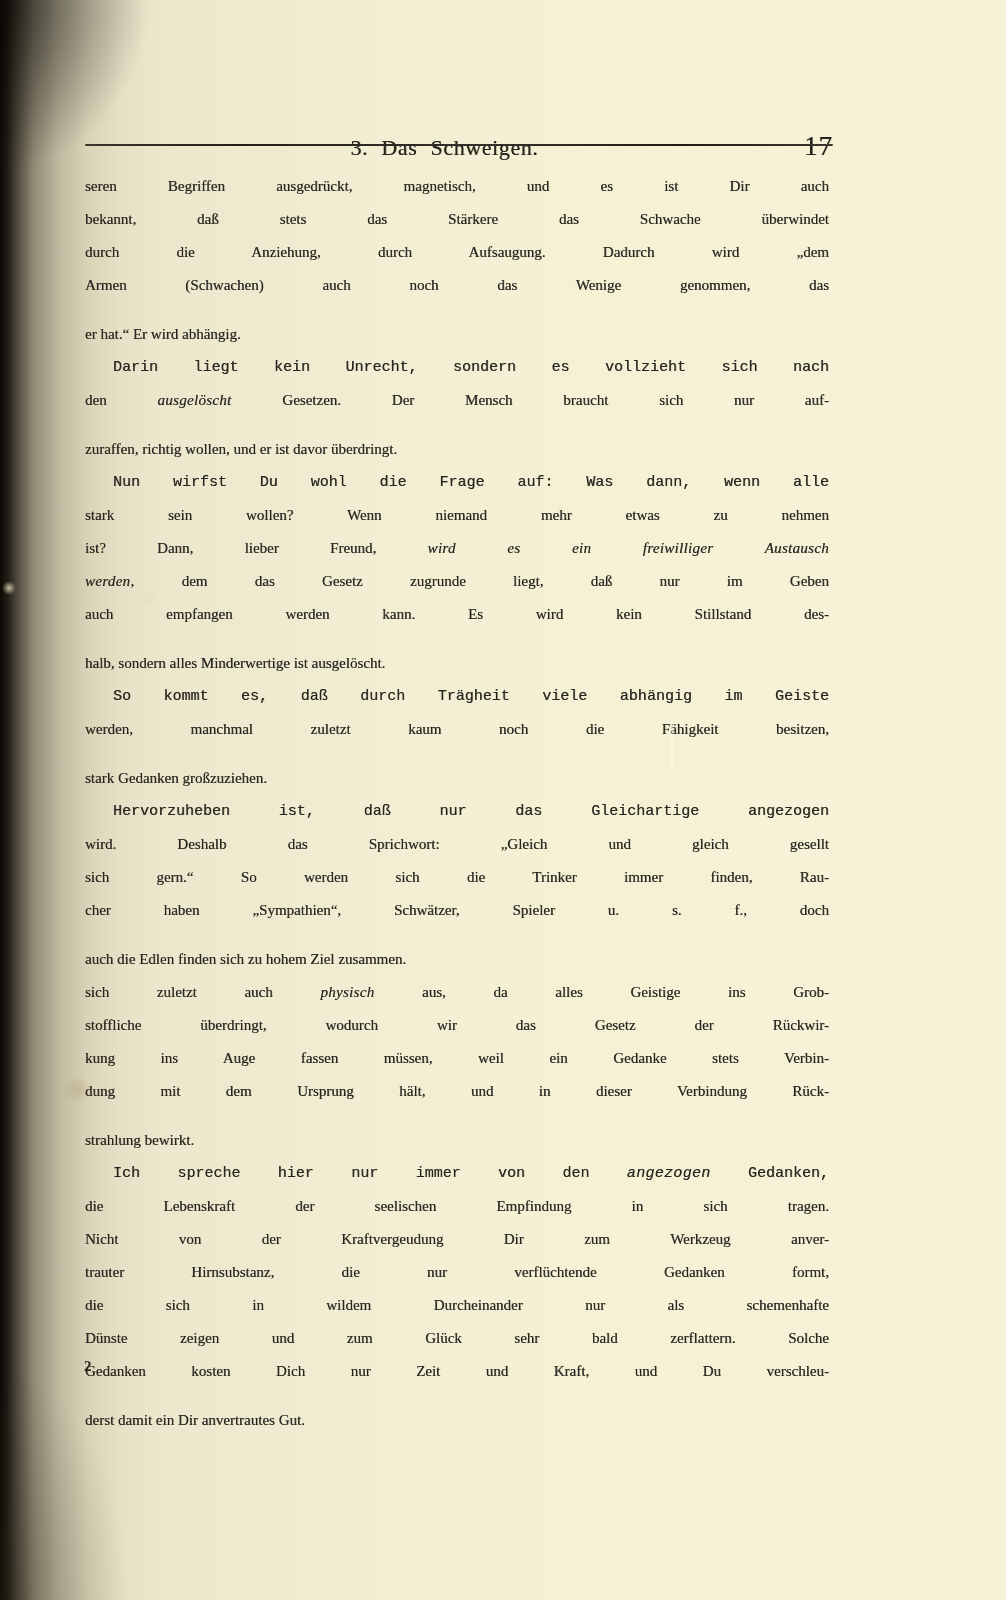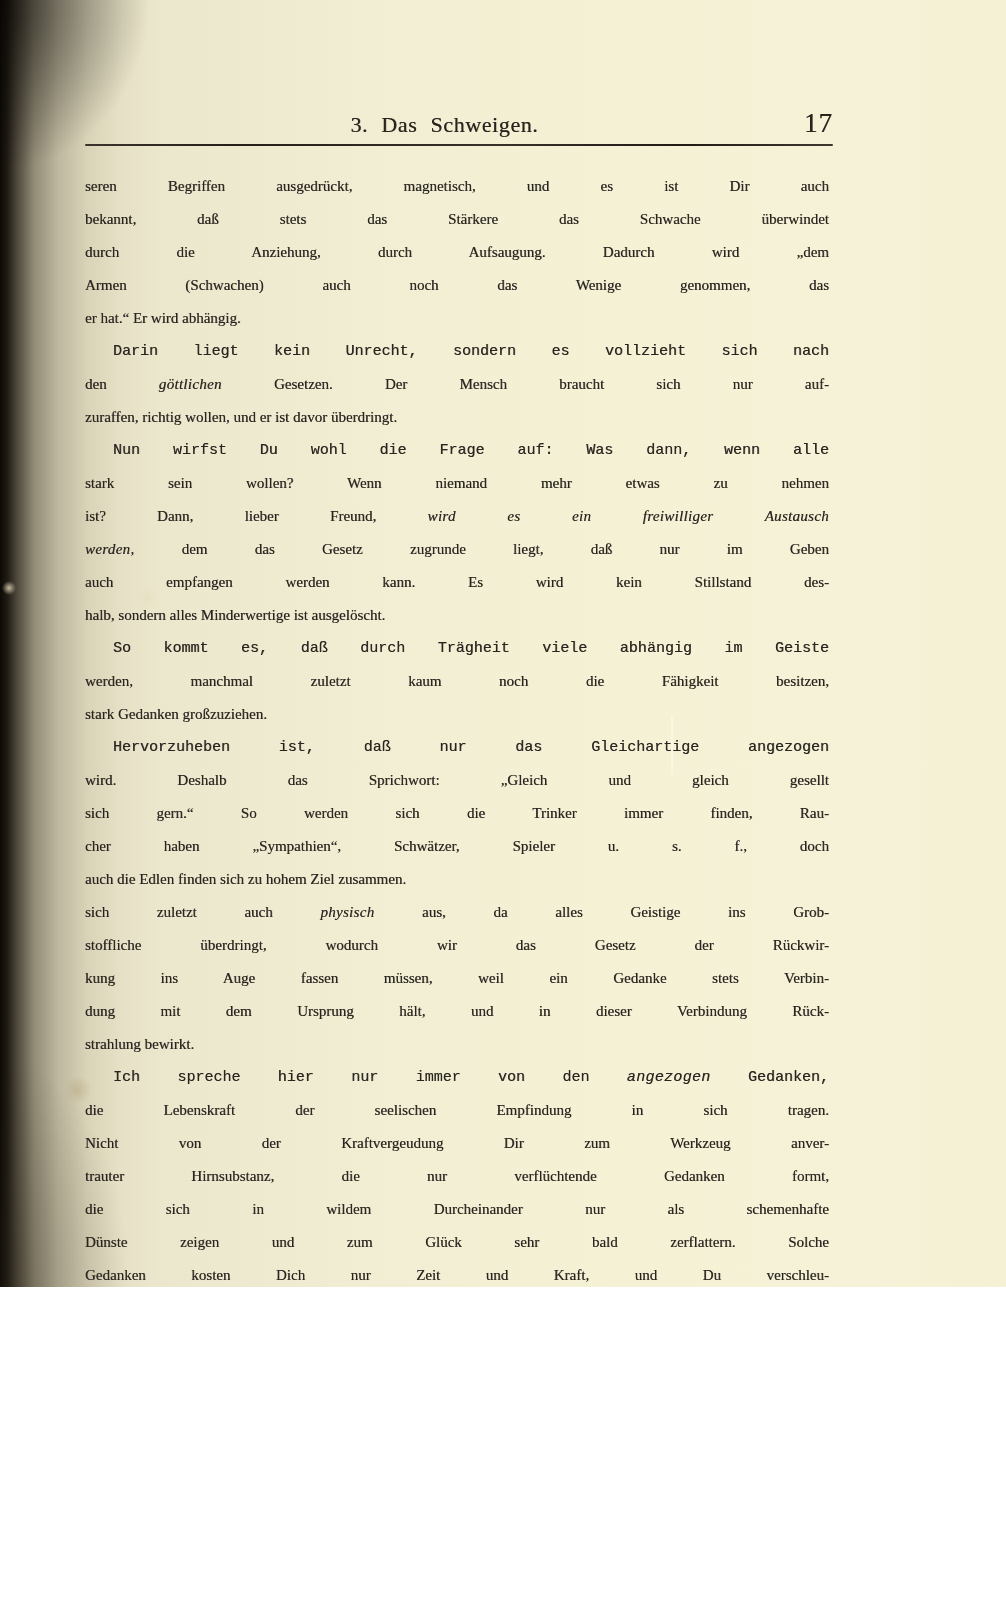--- a/index.html
+++ b/index.html
@@ -3,21 +3,21 @@
 <meta charset="utf-8">
 <style>
   html, body { margin: 0; padding: 0; }
   body {
     width: 1006px; height: 1600px;
     font-family: "Liberation Serif", "DejaVu Serif", serif;
     overflow: hidden;
   }
   .page {
     position: relative;
-    width: 1006px; height: 1287px;
+    width: 1006px; height: 1600px;
     background:
       radial-gradient(circle at 78px 1090px, rgba(190,165,110,0.40) 0, rgba(190,165,110,0) 14px),
       radial-gradient(circle at 148px 598px, rgba(230,222,190,0.55) 0, rgba(230,222,190,0) 10px),
       linear-gradient(90deg, #e7e3c9 0, #ece8ce 18%, #f1eed3 38%, #f4f1d5 60%, #f5f2d7 85%, #f4f1d5 100%);
     overflow: hidden;
   }
   
   .edge-shadow {
     position: absolute; left: 0; top: 0; bottom: 0; width: 190px;
     pointer-events: none;
@@ -39,39 +39,40 @@
   .header-title {
     flex: 1; text-align: center;
     font-size: 22px; line-height: 34px;
     word-spacing: 7px; letter-spacing: 0.6px;
     text-shadow: 0.4px 0 0 rgba(40,35,28,0.55);
   }
   .page-number {
     font-size: 27px; line-height: 34px;
     letter-spacing: 1px;
     text-shadow: 0.4px 0 0 rgba(40,35,28,0.6);
+    margin-top: 23px;
   }
   .header-rule {
     position: absolute; top: 144px; left: 85px; width: 748px; height: 2px;
     background: linear-gradient(90deg, #3a342b 0, #241f18 20%, #35302a 55%, #201b15 80%, #3d372e 100%);
     border-radius: 1px;
   }
   .body-lines {
     position: absolute; top: 170px; left: 85px; width: 744px;
     color: #29241f;
     font-size: 15px;
     text-shadow: 0.4px 0 0 rgba(41,36,31,0.55);
   }
   .line {
     height: 33px; line-height: 33px;
     text-align: justify; text-align-last: justify;
     white-space: normal;
   }
   .line.indent { padding-left: 28px; font-family: Liberation Mono, monospace; }
-  .line.end { text-align-last: left; }
+  .line.end { text-align-last: left; margin-top: 16px; }
   .line em { font-style: italic; letter-spacing: 0.3px; }
   .signature-mark {
     position: absolute; left: 84px; top: 1356px;
     font-size: 15px; line-height: 20px; font-weight: bold;
     color: #2c2620;
   }
   .scan-crease {
     position: absolute; left: 671px; top: 716px; width: 2px; height: 58px;
     background: rgba(255,253,240,0.45);
     pointer-events: none;
@@ -89,21 +90,21 @@
   </div>
   <div class="header-rule"></div>
 
   <div class="body-lines">
       <div class="line"><span>seren Begriffen ausgedrückt, magnetisch, und es ist Dir auch</span></div>
       <div class="line"><span>bekannt, daß stets das Stärkere das Schwache überwindet</span></div>
       <div class="line"><span>durch die Anziehung, durch Aufsaugung. Dadurch wird „dem</span></div>
       <div class="line"><span>Armen (Schwachen) auch noch das Wenige genommen, das</span></div>
       <div class="line end"><span>er hat.“ Er wird abhängig.</span></div>
       <div class="line indent"><span>Darin liegt kein Unrecht, sondern es vollzieht sich nach</span></div>
-      <div class="line"><span>den </span><em>göttlichen</em><span> Gesetzen. Der Mensch braucht sich nur auf-</span></div>
+      <div class="line"><span>den </span><em>ausgelöscht</em><span> Gesetzen. Der Mensch braucht sich nur auf-</span></div>
       <div class="line end"><span>zuraffen, richtig wollen, und er ist davor überdringt.</span></div>
       <div class="line indent"><span>Nun wirfst Du wohl die Frage auf: Was dann, wenn alle</span></div>
       <div class="line"><span>stark sein wollen? Wenn niemand mehr etwas zu nehmen</span></div>
       <div class="line"><span>ist? Dann, lieber Freund, </span><em>wird es ein freiwilliger Austausch</em></div>
       <div class="line"><em>werden,</em><span> dem das Gesetz zugrunde liegt, daß nur im Geben</span></div>
       <div class="line"><span>auch empfangen werden kann. Es wird kein Stillstand des-</span></div>
       <div class="line end"><span>halb, sondern alles Minderwertige ist ausgelöscht.</span></div>
       <div class="line indent"><span>So kommt es, daß durch Trägheit viele abhängig im Geiste</span></div>
       <div class="line"><span>werden, manchmal zuletzt kaum noch die Fähigkeit besitzen,</span></div>
       <div class="line end"><span>stark Gedanken großzuziehen.</span></div>

